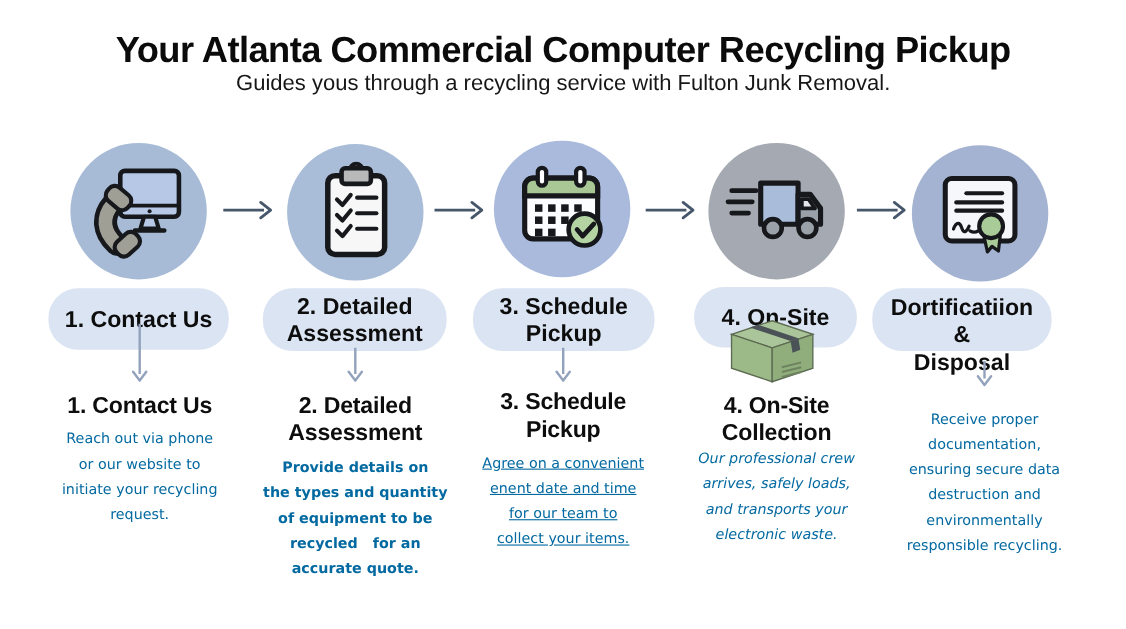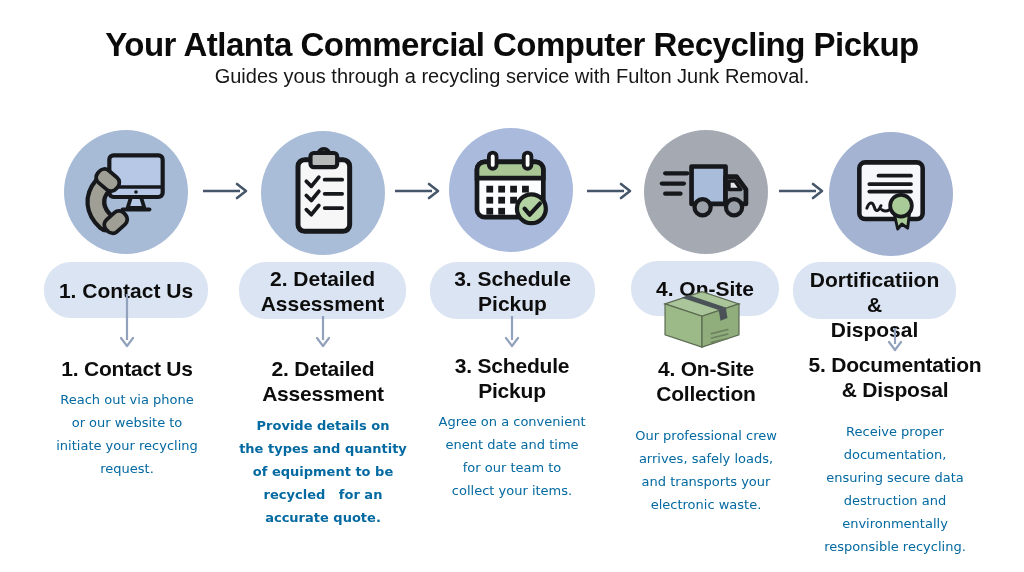--- a/index.html
+++ b/index.html
@@ -31,22 +31,22 @@
   .v1{left:119px;top:294px;} .v2{left:315px;top:316px;}
   .v3{left:504px;top:316px;} .v5{left:887px;top:328px;}
   .boxicon{position:absolute;left:658px;top:287px;}
   .col{position:absolute;width:200px;text-align:center;}
   .col1{left:27px;top:356px;} .col2{left:223px;top:356px;} .col3{left:412px;top:353px;}
   .col4{left:606px;top:356px;} .col5{left:795px;top:352px;}
   .step-h{font-size:21px;font-weight:700;line-height:25px;letter-spacing:-0.2px;
           color:#0d0d0d;white-space:pre-line;}
   .step-b{font-family:"DejaVu Sans",sans-serif;font-size:13px;line-height:23px;
           color:#0369a1;white-space:pre-wrap;}
-  .col1 .step-b{margin-top:7px;} .col2 .step-b{margin-top:8px;font-weight:bold;} .col3 .step-b{margin-top:7px;}
-  .col4 .step-b{margin-top:18px;} .col5 .step-b{margin-top:18px;}
+  .col1 .step-b{margin-top:7px;} .col2 .step-b{margin-top:8px;font-weight:bold;} .col3 .step-b{margin-top:7px;text-decoration:underline;}
+  .col4 .step-b{font-style:italic;} .col5 .step-b{margin-top:18px;}
 </style>
 </head>
 <body>
 
 <div class="canvas">
 
   <div class="title">Your Atlanta Commercial Computer Recycling Pickup</div>
   <div class="subtitle">Guides yous through a recycling service with Fulton Junk Removal.</div>
 
   <div class="circle c1">
@@ -205,22 +205,20 @@
   </div>
   <div class="col col4">
     <div class="step-h">4. On-Site
 Collection</div>
     <div class="step-b">Our professional crew
 arrives, safely loads,
 and transports your
 electronic waste.</div>
   </div>
   <div class="col col5">
-    <div class="step-h">5. Documentation
-&amp; Disposal</div>
     <div class="step-b">Receive proper
 documentation,
 ensuring secure data
 destruction and
 environmentally
 responsible recycling.</div>
   </div>
 
 </div>
 

